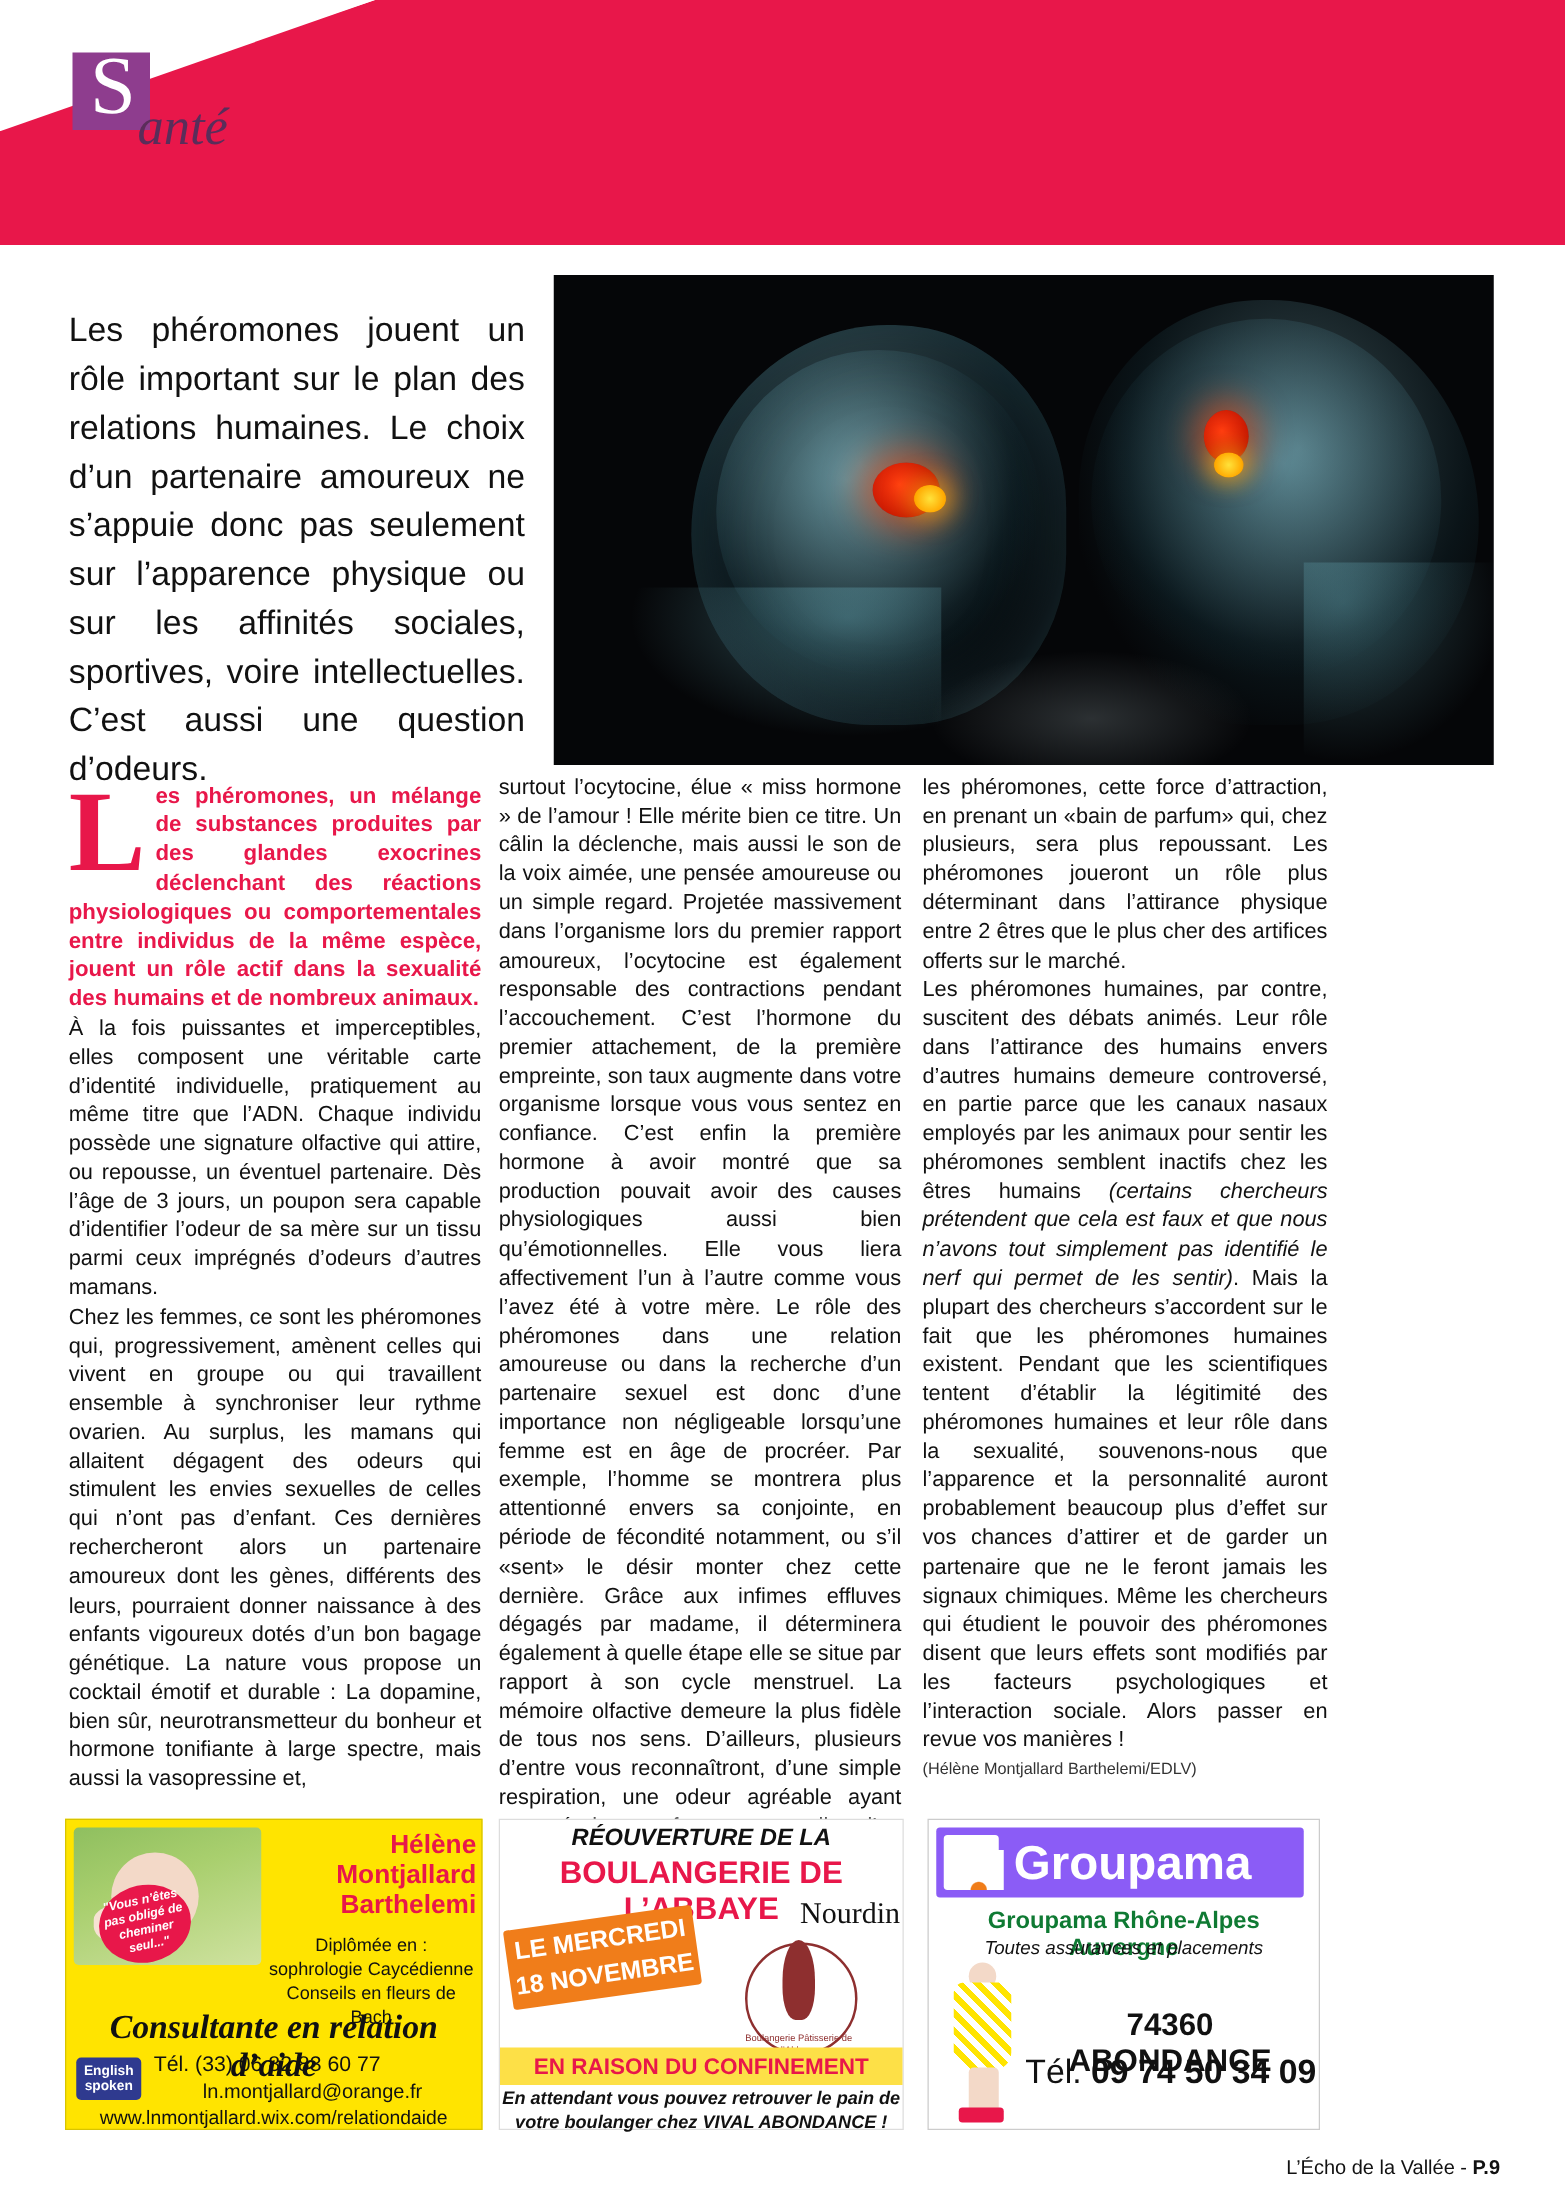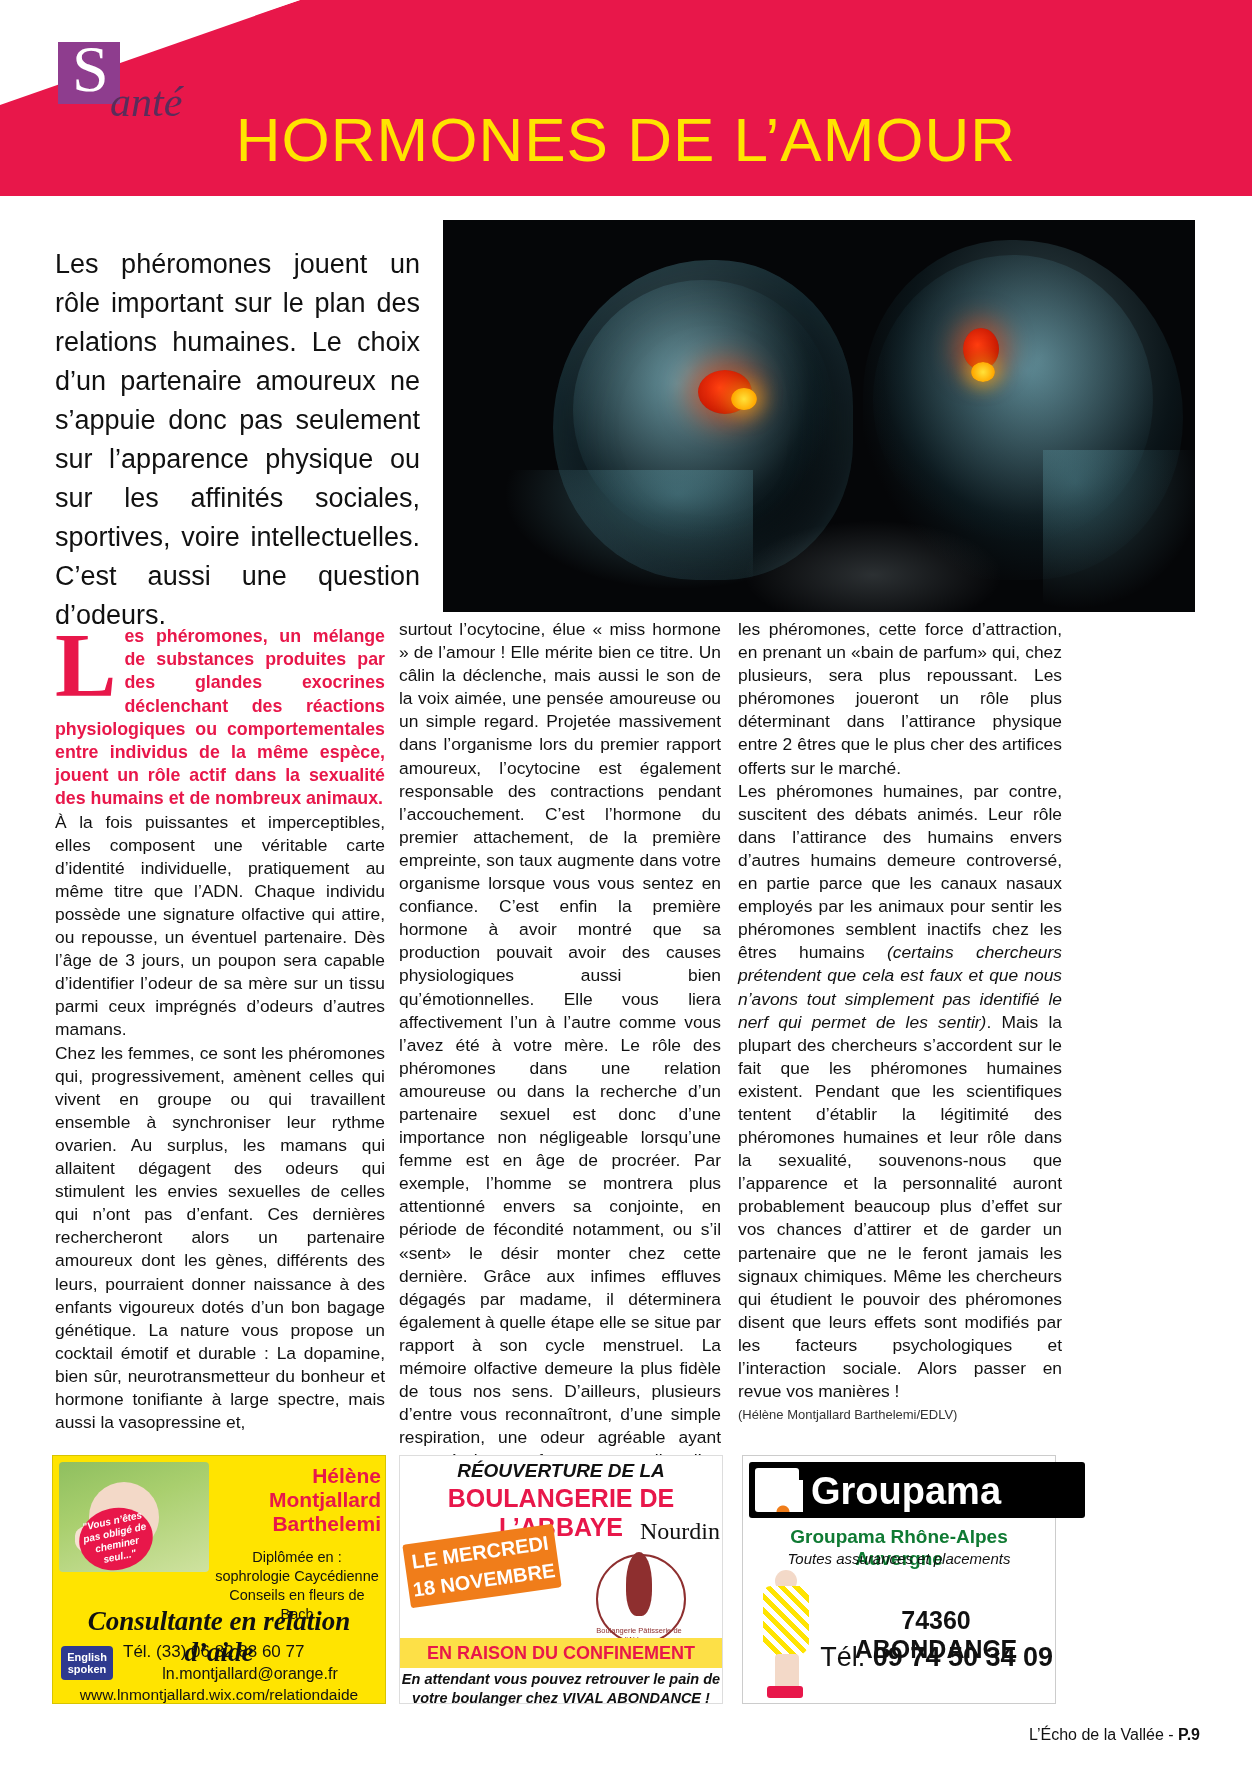--- a/index.html
+++ b/index.html
@@ -175,21 +175,21 @@
      background:#8e2f2f;}
   .ad2-ring{position:absolute;left:0;top:6px;width:86px;height:86px;border:2px solid #8e2f2f;border-radius:50%;}
   .ad2-ringtext{position:absolute;left:0;top:78px;width:86px;text-align:center;font-size:7.5px;color:#8e2f2f;}
   .ad2-bar{position:absolute;left:0;top:182px;width:322px;height:30px;background:#fde047;
      display:flex;align-items:center;justify-content:center;
      color:#e8174a;font-weight:bold;font-size:18px;}
   .ad2-foot{position:absolute;left:0;top:214px;width:322px;text-align:center;
      font-style:italic;font-weight:bold;font-size:14.5px;line-height:19px;color:#111;}
   
   .ad3{left:742px;top:0;width:312px;height:247px;background:#ffffff;border:1px solid #ccc;}
-  .ad3-top{position:absolute;left:6px;top:6px;width:336px;height:56px;background:#000000;border-radius:3px;}
+  .ad3-top{position:absolute;left:6px;top:6px;width:294px;height:56px;background:#8b5cf6;border-radius:3px;}
   .ad3-sq{position:absolute;left:6px;top:6px;width:44px;height:44px;background:#ffffff;border-radius:3px;}
   .ad3-arc{position:absolute;left:8px;top:12px;width:40px;height:32px;
      background:radial-gradient(circle at 50% 100%, #f07d1a 0 6px, rgba(240,125,26,0) 7px),
                 conic-gradient(from 200deg at 50% 100%, #f07d1a 0 60deg, #ffffff 0);}
   .ad3-word{position:absolute;left:62px;top:8px;font-size:38px;color:#ffffff;font-weight:bold;}
   .ad3-region{position:absolute;left:6px;top:70px;width:300px;text-align:center;
      font-weight:bold;font-size:19px;color:#0f7a33;}
   .ad3-assur{position:absolute;left:6px;top:94px;width:300px;text-align:center;
      font-style:italic;font-size:15px;color:#111;}
   .ad3-lady{position:absolute;left:8px;top:116px;width:74px;height:126px;}
@@ -218,21 +218,20 @@
 <div class="header">
   <div class="header-red"></div>
   <div class="header-white-wedge"></div>
 
   <div class="sante-logo">
     <div class="sante-square"></div>
     <div class="sante-s">S</div>
     <div class="sante-word">anté</div>
   </div>
 
-  <div class="head-title">HORMONES DE L’AMOUR</div>
 </div>
 
 <div class="photo">
   <div class="brainglowA"></div>
   <div class="brainglowB"></div>
   <div class="headShapeA"></div>
   <div class="headShapeB"></div>
   <div class="spineA"></div>
   <div class="spineB"></div>
   <div class="hotA"></div>

